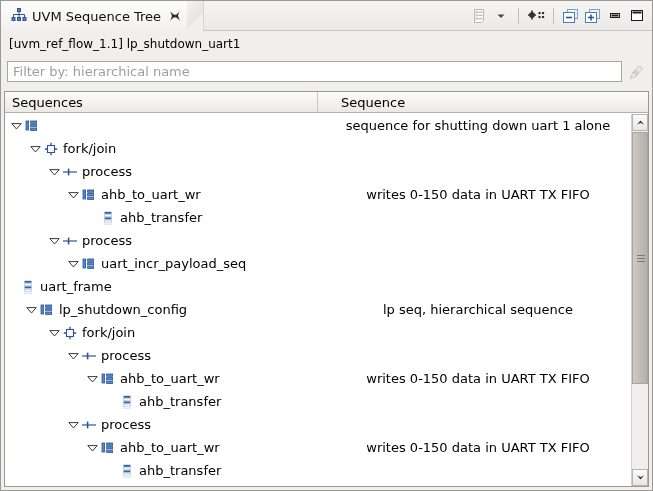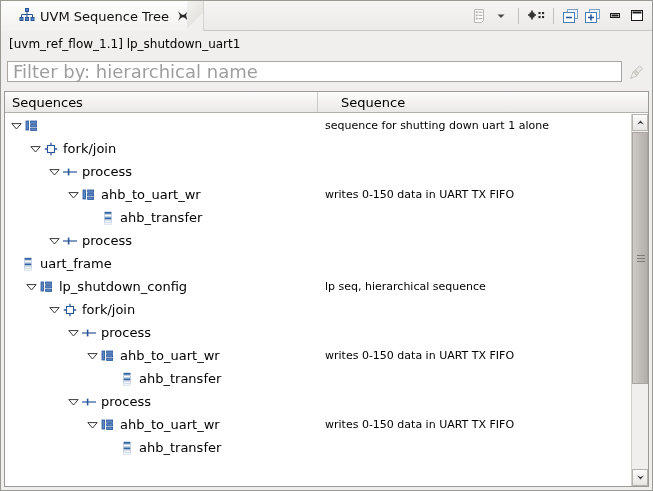--- a/index.html
+++ b/index.html
@@ -14,21 +14,21 @@
   }
 
   
   .tabbar{
     position:relative;height:30px;box-sizing:border-box;
     background:linear-gradient(to bottom,#f6f5f4 0%,#eceae8 100%);
     border-bottom:1px solid #c9c6c2;
   }
   .tab{
     position:absolute;left:0;top:0;height:30px;display:flex;align-items:center;
-    padding:0 8px 0 18px;box-sizing:border-box;
+    padding:0 8px 0 10px;box-sizing:border-box;
     background:linear-gradient(to bottom,#fdfdfd 0%,#f2f1ef 100%);
     border-right:1px solid #b8b5b1;
   }
   .tab-title{font-size:13px;color:#111;margin:0 7px 0 5px;white-space:nowrap;}
   .tab-close{width:14px;height:14px;display:inline-block;position:relative;}
   .tab-corner{
     position:absolute;left:186px;top:0;width:16px;height:30px;
     background:linear-gradient(135deg,#f4f3f1 0%,#e6e4e1 60%,#f0efee 61%);
     border-right:1px solid #d6d3cf;
   }
@@ -49,21 +49,21 @@
   }
 
   
   .filterrow{
     height:29px;display:flex;align-items:center;
     padding:0 4px 0 6px;background:#f0efee;box-sizing:border-box;
   }
   .filterinput{
     flex:1;height:21px;box-sizing:border-box;
     background:#ffffff;border:1px solid #a9a6a2;
-    padding:0 5px;font-size:18px;color:#9e9e9e;
+    padding:0 5px;font-size:13px;color:#9e9e9e;
     display:flex;align-items:center;
   }
   .broom{width:22px;height:22px;display:flex;align-items:center;justify-content:center;margin-left:4px;}
 
   
   .table{
     position:absolute;left:3px;top:90px;right:3px;bottom:3px;
     background:#ffffff;border:1px solid #9a9a95;box-sizing:border-box;
     overflow:hidden;
   }
@@ -76,21 +76,21 @@
   .th{
     font-size:13px;color:#000;display:flex;align-items:center;
     padding-left:7px;box-sizing:border-box;
     border-right:1px solid #cdcac6;
   }
   .th.c0{width:313px;}
   .th.c1{flex:1;border-right:none;}
   .tbody{position:absolute;left:0;right:17px;top:22px;bottom:0;overflow:hidden;}
   .row{display:flex;height:23px;align-items:center;white-space:nowrap;}
   .cell0{width:313px;display:flex;align-items:center;box-sizing:border-box;overflow:hidden;}
-  .cell1{flex:1;font-size:11px;color:#000;padding-left:7px;box-sizing:border-box;overflow:hidden;}
+  .cell1{flex:1;font-size:13px;color:#000;padding-left:7px;box-sizing:border-box;overflow:hidden;text-align:center;}
   .twisty{width:15px;height:23px;display:flex;align-items:center;justify-content:center;flex:0 0 15px;}
   .ticon{width:16px;height:16px;flex:0 0 16px;display:flex;align-items:center;justify-content:center;margin-right:4px;}
   .tlabel{font-size:13px;color:#000;}
 
   
   .vscroll{
     position:absolute;right:0;top:22px;bottom:0;width:17px;
     background:#f0efee;border-left:1px solid #d2cfcb;box-sizing:border-box;
   }
   .sb-arrow{
@@ -320,20 +320,39 @@
               <svg width="16" height="14" viewBox="0 0 16 14">
                 <path d="M1 7 H15" stroke="#2a5699" stroke-width="1.2"></path>
                 <path d="M6.6 3.6 V10.4" stroke="#2a5699" stroke-width="1.6"></path>
               </svg>
             </span>
             <span class="tlabel">process</span>
           </div>
           <div class="cell1"></div>
         </div>
         <div class="row">
+          <div class="cell0" style="padding-left: 61px;">
+            <span class="twisty">
+              <svg width="11" height="8" viewBox="0 0 11 8">
+                <path d="M0.8 1.6 L10.2 1.6 L5.5 7 Z" fill="none" stroke="#3a3a3a" stroke-width="1"></path>
+              </svg>
+            </span>
+            <span class="ticon">
+              <svg width="14" height="14" viewBox="0 0 14 14">
+                <rect x="1" y="2" width="2.6" height="9" fill="#5b86c4" stroke="#2a5699" stroke-width="0.8"></rect>
+                <rect x="5.6" y="2" width="6" height="2.3" fill="#5b86c4" stroke="#2a5699" stroke-width="0.8"></rect>
+                <rect x="5.6" y="5.6" width="6" height="2.3" fill="#5b86c4" stroke="#2a5699" stroke-width="0.8"></rect>
+                <rect x="5.6" y="9.2" width="6" height="2.3" fill="#5b86c4" stroke="#2a5699" stroke-width="0.8"></rect>
+              </svg>
+            </span>
+            <span class="tlabel">uart_incr_payload_seq</span>
+          </div>
+          <div class="cell1"></div>
+        </div>
+        <div class="row">
           <div class="cell0" style="">
             <span class="twisty"></span>
             <span class="ticon">
               <svg width="11" height="14" viewBox="0 0 11 14">
                 <rect x="1.5" y="0.8" width="7" height="2" fill="#3465a4"></rect>
                 <rect x="1.5" y="3.6" width="7" height="2" fill="#ffffff" stroke="#b8c8de" stroke-width="0.8"></rect>
                 <rect x="1.5" y="6.4" width="7" height="2" fill="#3465a4"></rect>
                 <rect x="1.5" y="9.2" width="7" height="2" fill="#ffffff" stroke="#b8c8de" stroke-width="0.8"></rect>
                 <rect x="1.5" y="12" width="7" height="1.6" fill="#ffffff" stroke="#d6dfeb" stroke-width="0.7"></rect>
               </svg>

